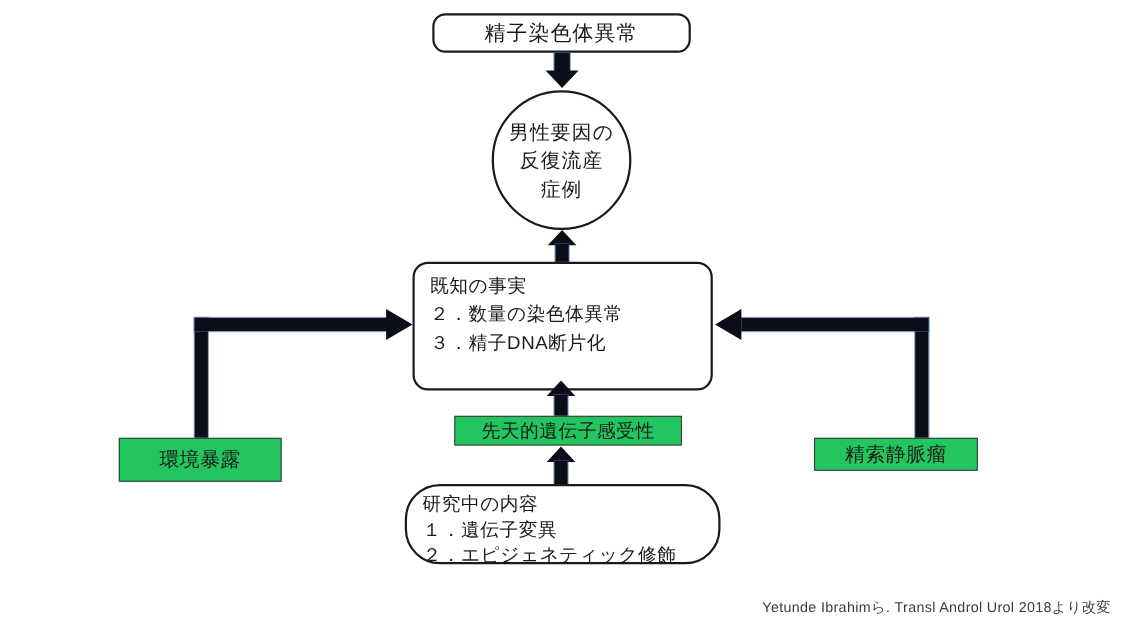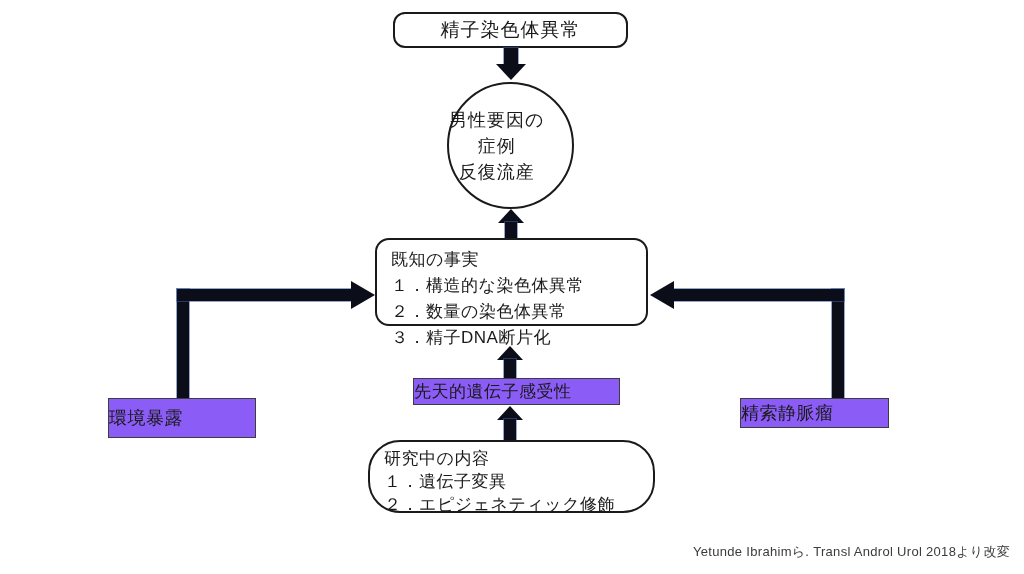--- a/index.html
+++ b/index.html
@@ -27,32 +27,32 @@
     justify-content: center;
   }
   .rbox-left {
     border: 2px solid #1a1a1a;
     border-radius: 14px;
     background: #ffffff;
     padding: 7px 12px 6px 14px;
   }
   .thinbox {
     border: 1.5px solid #3d3d3d;
-    background: #8b5cf6;
+    background: #22c55e;
     display: flex;
     align-items: center;
-    justify-content: flex-start;
+    justify-content: center;
   }
   .circle {
     border: 2px solid #1a1a1a;
     border-radius: 50%;
     background: #ffffff;
     display: flex;
     align-items: center;
-    justify-content: flex-start;
+    justify-content: center;
     text-align: center;
   }
 
   
   .t19 { font-size: 19px; font-weight: 500; letter-spacing: 1px; font-family: Liberation Serif, serif; }
   .t18 { font-size: 18px; font-weight: 500; letter-spacing: 0.5px; }
   .t17 { font-size: 17px; font-weight: 500; letter-spacing: 0.5px; }
   .circle-text { font-size: 18px; line-height: 26px; font-weight: 500; letter-spacing: 1px; }
   .list-title { font-size: 17px; line-height: 26px; font-weight: 500; letter-spacing: 0.5px; }
   .list-item  { font-size: 17px; line-height: 26px; font-weight: 500; letter-spacing: 0.5px; white-space: nowrap; }
@@ -84,33 +84,32 @@
   </div>
 
   <div>
     <div class="abs shaft" style="left:504px; top:48px; width:14px; height:17px;"></div>
     <div class="abs tri tri-down" style="left:496px; top:64px;"></div>
   </div>
 
   <div class="abs circle" style="left:447px; top:82px; width:127px; height:127px;">
     <div class="circle-text">
       <div>男性要因の</div>
+      <div>反復流産</div>
       <div>症例</div>
-      <div>反復流産</div>
     </div>
   </div>
 
   <div>
     <div class="abs tri tri-up" style="left:498px; top:209px;"></div>
     <div class="abs shaft" style="left:505px; top:222px; width:12px; height:16px;"></div>
   </div>
 
-  <div class="abs rbox-left" style="left:375px; top:238px; width:273px; height:88px;">
+  <div class="abs rbox-left" style="left:375px; top:238px; width:273px; height:117px;">
     <div class="list-title">既知の事実</div>
-    <div class="list-item">１．構造的な染色体異常</div>
     <div class="list-item">２．数量の染色体異常</div>
     <div class="list-item">３．精子DNA断片化</div>
   </div>
 
   <div>
     <div class="abs shaft" style="left:177px; top:289px; width:12px; height:109px;"></div>
     <div class="abs shaft" style="left:177px; top:289px; width:175px; height:12px;"></div>
     <div class="abs tri tri-right" style="left:351px; top:281px;"></div>
   </div>
 

